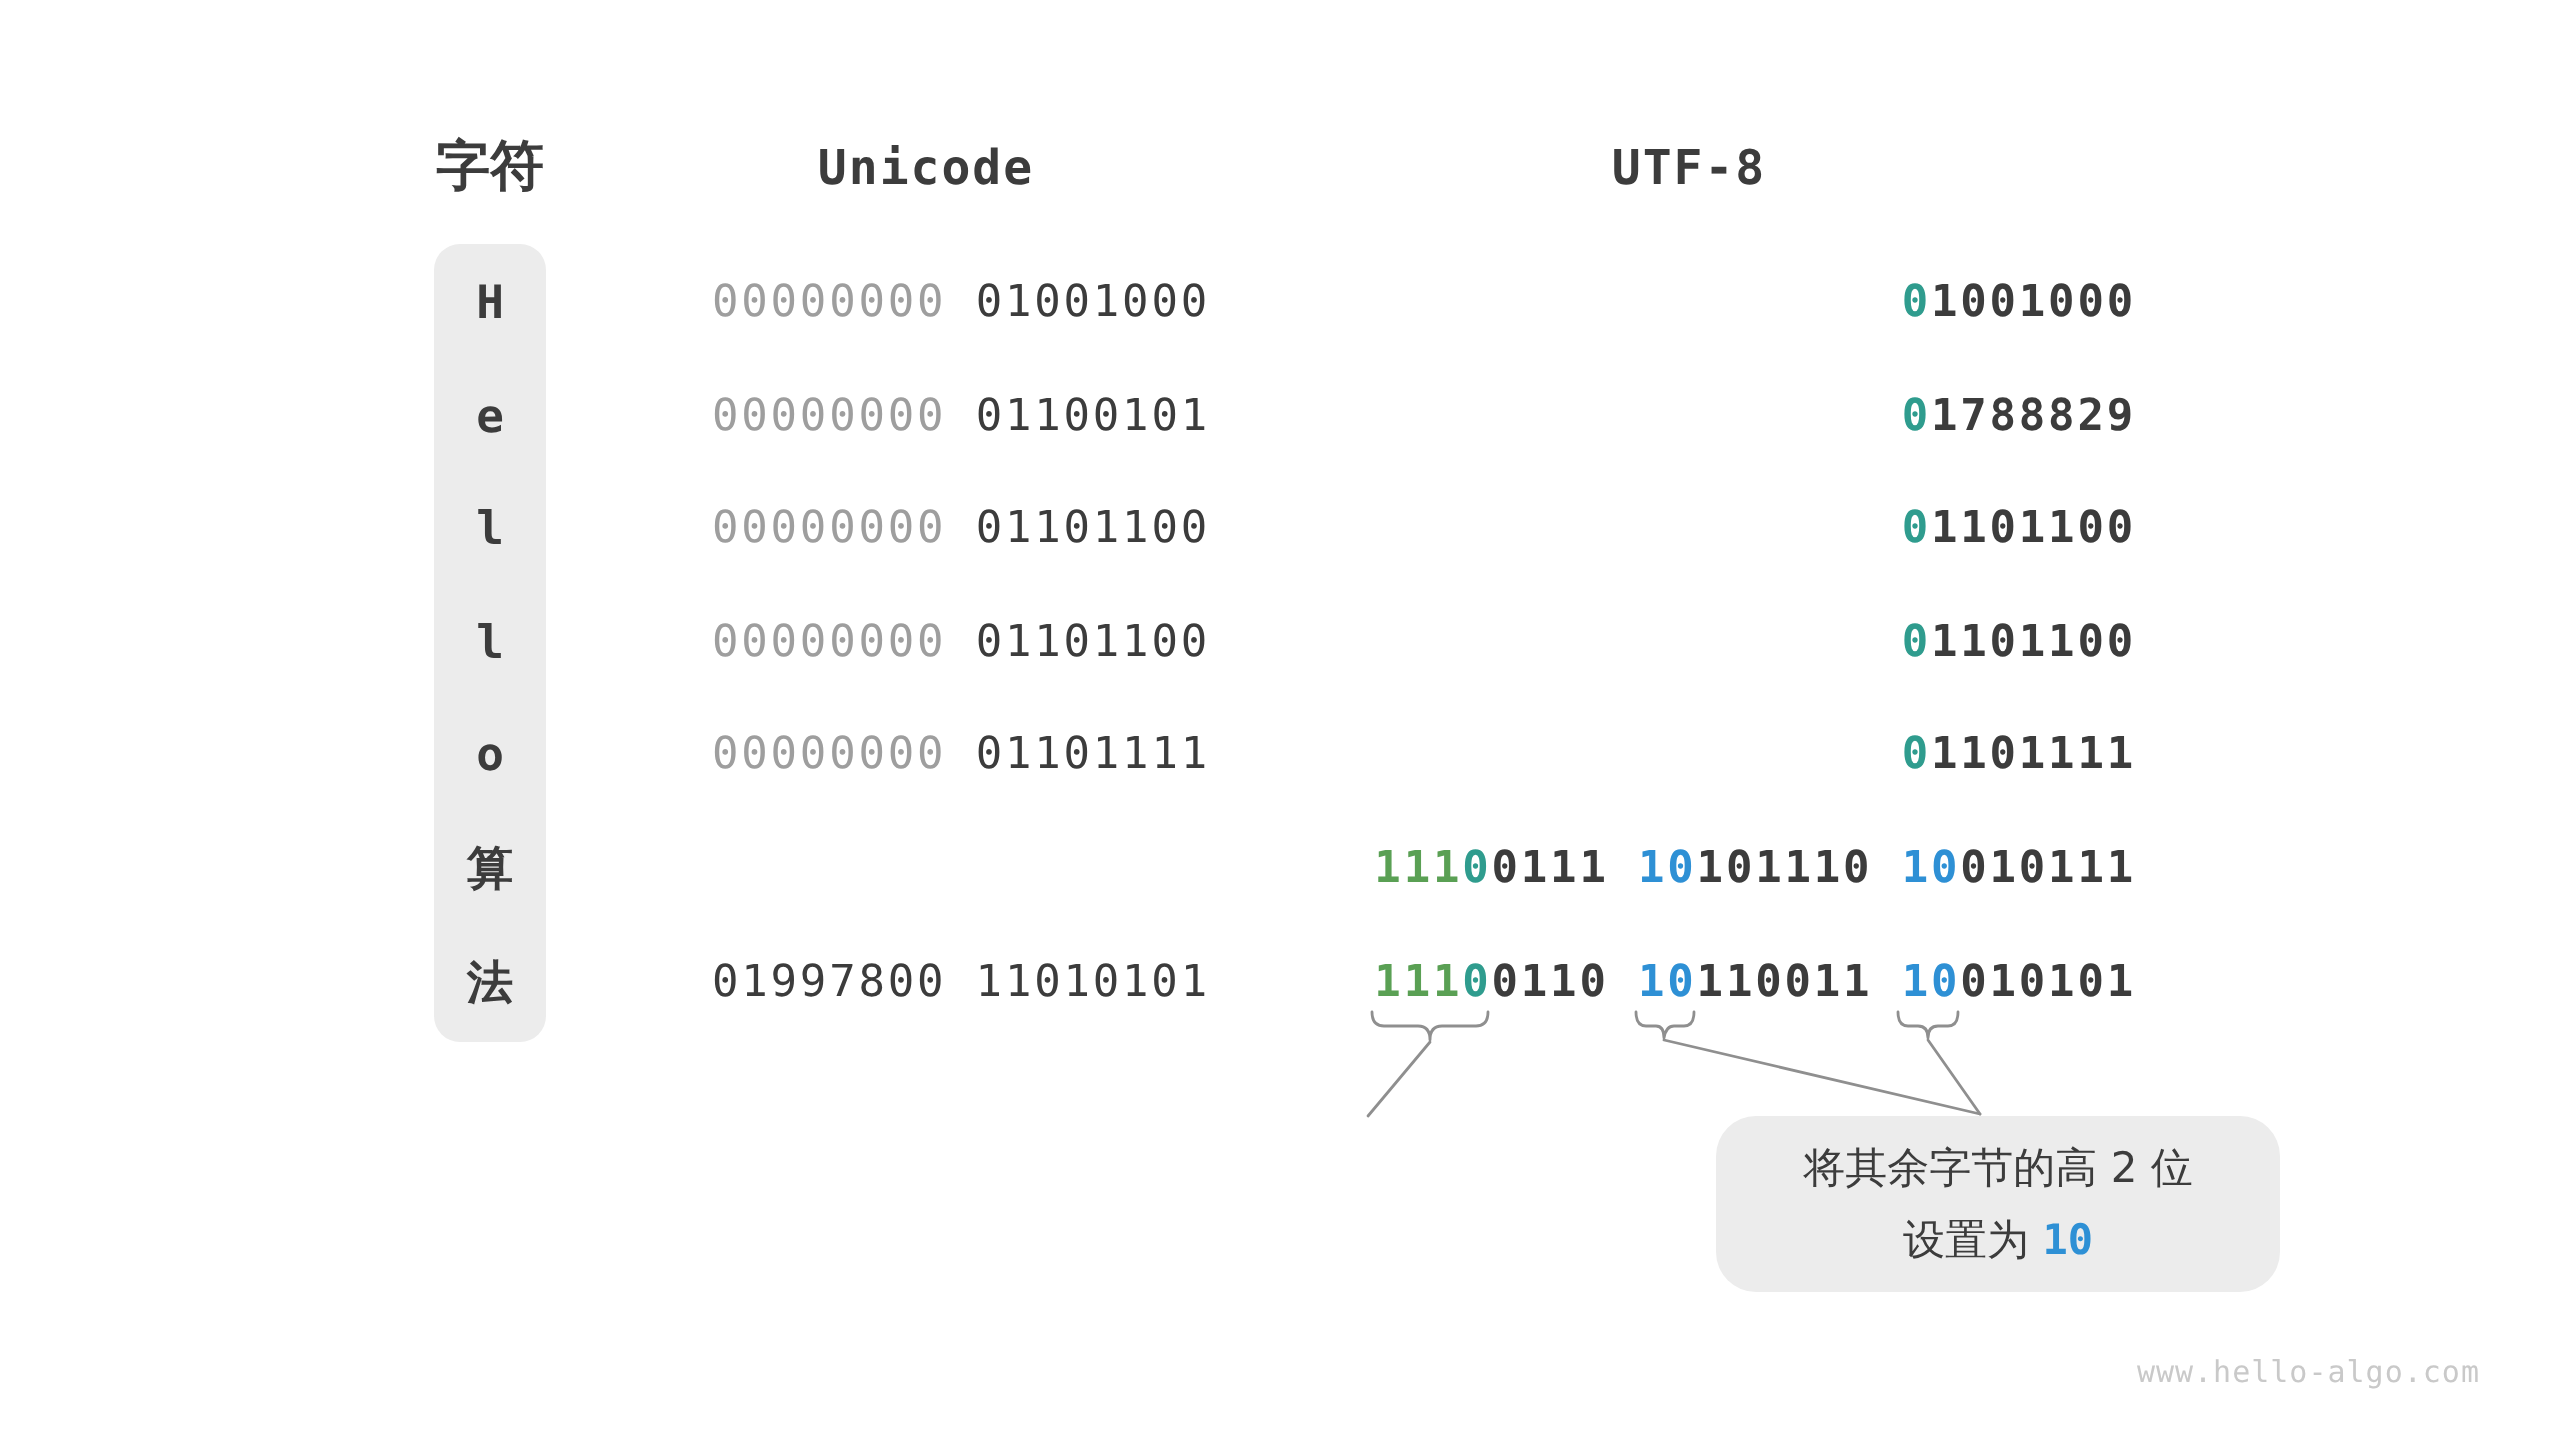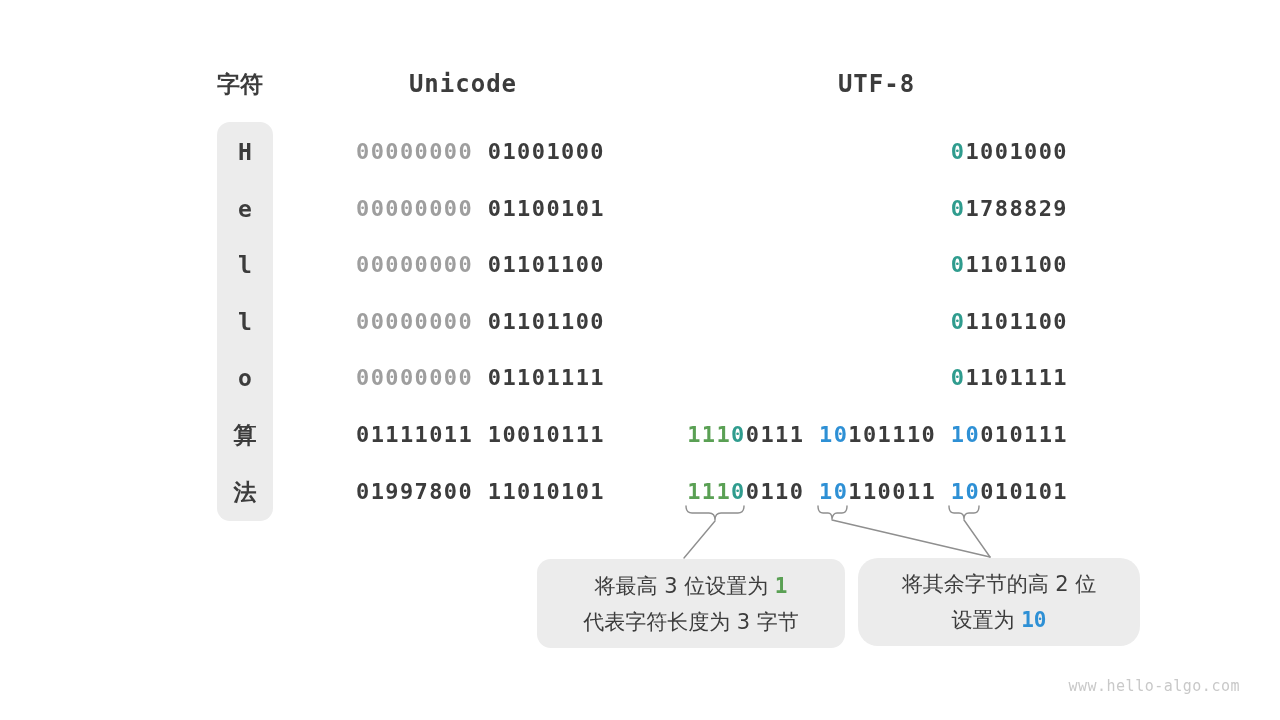--- a/index.html
+++ b/index.html
@@ -6,38 +6,38 @@
   html,body { background:#fff; }
   .canvas {
     position:relative; width:1280px; height:720px; background:#fff;
     font-family:"DejaVu Sans", "Liberation Sans", sans-serif; color:#3c3c3c;
     overflow:hidden;
   }
   .mono { font-family:"DejaVu Sans Mono", "Liberation Mono", monospace; }
 
   
   .hdr { position:absolute; top:69px; height:30px; line-height:30px; font-weight:bold; }
-  .hdr-char    { left:217px; width:56px;  text-align:left; font-size:23px; }
+  .hdr-char    { left:217px; width:56px;  text-align:center; font-size:27px; }
   .hdr-unicode { left:340px; width:246px; text-align:center; font-size:24px; letter-spacing:1px; }
-  .hdr-utf8    { left:686px; width:381px; text-align:center; font-size:24px; letter-spacing:1px; }
+  .hdr-utf8    { left:654px; width:381px; text-align:center; font-size:24px; letter-spacing:1px; }
 
   
   .char-col-bg {
     position:absolute; left:217px; top:122px; width:56px; height:399px;
     background:var(--box_bg); border-radius:13px;
   }
 
   
   .row { position:absolute; left:0; width:1280px; height:28px; }
   .row-char {
     position:absolute; left:217px; width:56px; text-align:center;
     font-weight:bold; font-size:23px; line-height:28px;
   }
   .row-unicode {
-    position:absolute; left:356px; white-space:pre; font-weight:bold;
+    position:absolute; left:356px; white-space:pre; font-weight:normal;
     font-size:22px; line-height:28px; letter-spacing:1.4px;
   }
   .row-utf8 {
     position:absolute; left:686px; width:382px; text-align:right; white-space:pre;
     font-weight:bold; font-size:22px; line-height:28px; letter-spacing:1.4px;
   }
   .seg-dark  { color:var(--dark); }
   .seg-gray  { color:var(--gray); }
   .seg-teal  { color:var(--teal); }
   .seg-green { color:var(--green); }
@@ -95,45 +95,40 @@
         <div class="row-unicode mono"><span class="seg-gray">00000000</span><span class="seg-dark"> 01101100</span></div>
         <div class="row-utf8 mono"><span class="seg-teal">0</span><span class="seg-dark">1101100</span></div>
       </div>
       <div class="row" style="top: 364.4px;">
         <div class="row-char mono">o</div>
         <div class="row-unicode mono"><span class="seg-gray">00000000</span><span class="seg-dark"> 01101111</span></div>
         <div class="row-utf8 mono"><span class="seg-teal">0</span><span class="seg-dark">1101111</span></div>
       </div>
       <div class="row" style="top: 421px;">
         <div class="row-char mono">算</div>
-        <div class="row-unicode mono"><span class="seg-dark">01111011 10010111</span></div>
         <div class="row-utf8 mono"><span class="seg-green">111</span><span class="seg-teal">0</span><span class="seg-dark">0111 </span><span class="seg-blue">10</span><span class="seg-dark">101110 </span><span class="seg-blue">10</span><span class="seg-dark">010111</span></div>
       </div>
       <div class="row" style="top: 477.6px;">
         <div class="row-char mono">法</div>
         <div class="row-unicode mono"><span class="seg-dark">01997800 11010101</span></div>
         <div class="row-utf8 mono"><span class="seg-green">111</span><span class="seg-teal">0</span><span class="seg-dark">0110 </span><span class="seg-blue">10</span><span class="seg-dark">110011 </span><span class="seg-blue">10</span><span class="seg-dark">010101</span></div>
       </div>
     </div>
 
   <svg class="overlay" width="1280" height="720" viewBox="0 0 1280 720">
     <g stroke="#8f8f8f" stroke-width="1.4" fill="none" stroke-linecap="round" stroke-linejoin="round">
       <path d="M 686,506 Q 686,513 692,513 L 709,513 Q 715,513 715,520 Q 715,513 721,513 L 738,513 Q 744,513 744,506"></path>
       <path d="M 818,506 Q 818,513 823,513 L 828,513 Q 832,513 832,519 Q 833,513 837,513 L 842,513 Q 847,513 847,506"></path>
       <path d="M 949,506 Q 949,513 954,513 L 959,513 Q 964,513 964,519 Q 964,513 969,513 L 974,513 Q 979,513 979,506"></path>
       <path d="M 715,521 L 684,558"></path>
       <path d="M 832,520 L 990,557"></path>
       <path d="M 964,520 L 990,557"></path>
     </g>
   </svg>
 
-  <div class="callout callout-left">
-    <div class="callout-line"><span class="seg-cjk">将最高 3 位设置为 </span><span class="seg-green mono hl">1</span></div>
-    <div class="callout-line"><span class="seg-cjk">代表字符长度为 3 字节</span></div>
-  </div>
   <div class="callout callout-right">
     <div class="callout-line"><span class="seg-cjk">将其余字节的高 2 位</span></div>
     <div class="callout-line"><span class="seg-cjk">设置为 </span><span class="seg-blue mono hl">10</span></div>
   </div>
 
   <div class="watermark mono">www.hello-algo.com</div>
 
 </div>
 
 </body></html>

